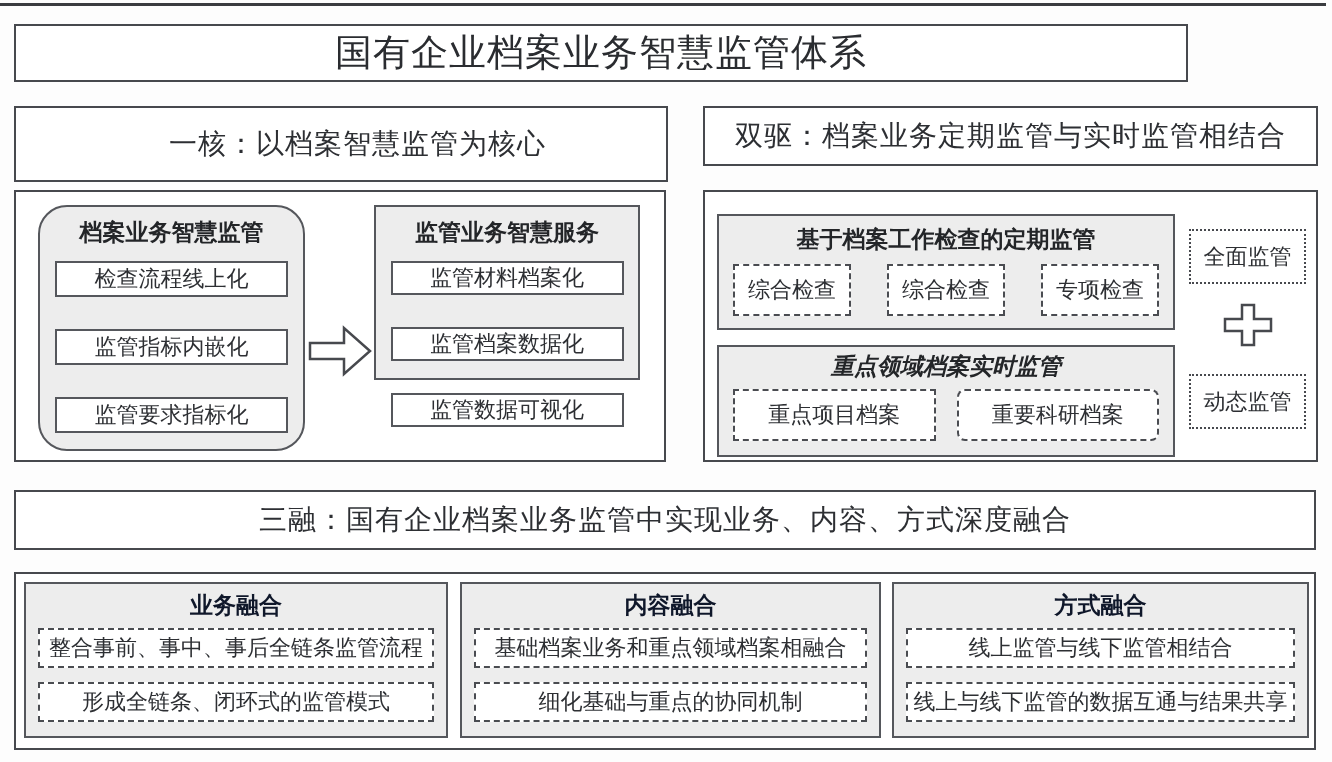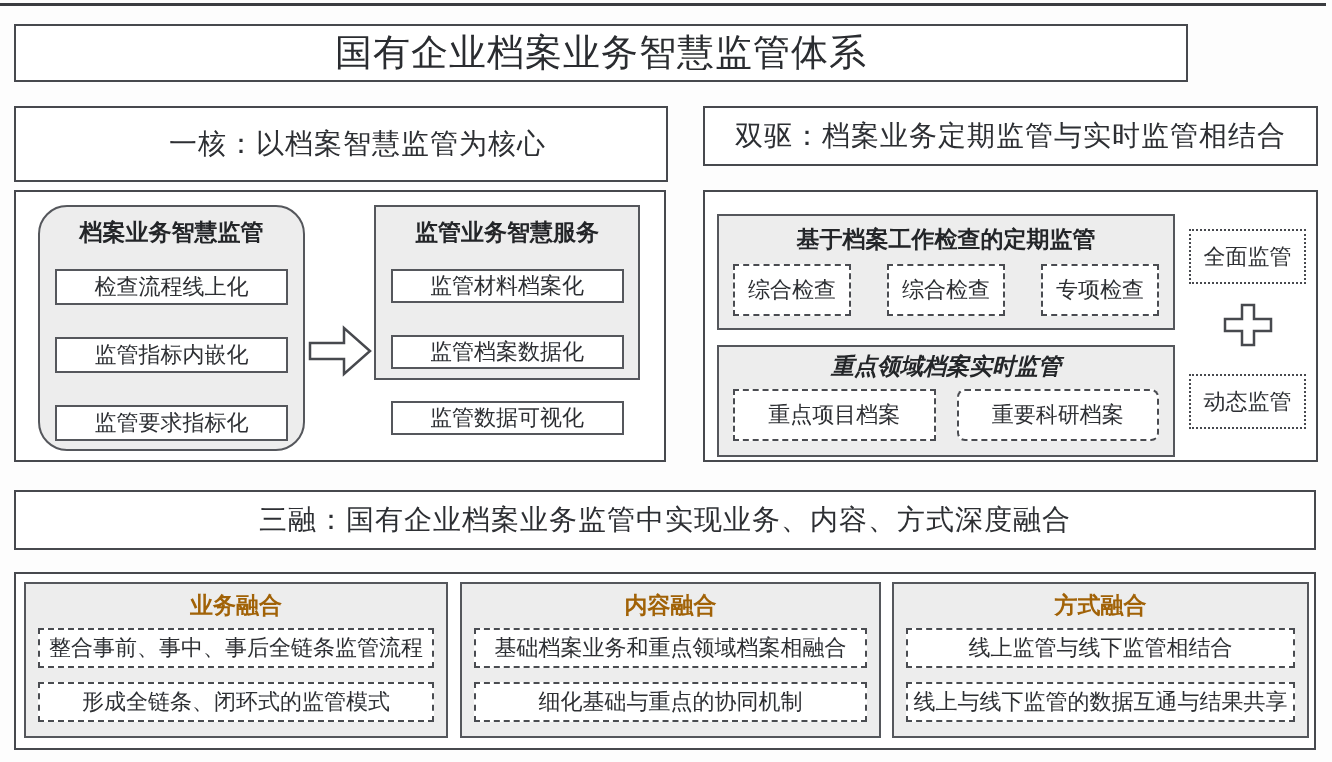--- a/index.html
+++ b/index.html
@@ -13,39 +13,39 @@
   .topline{background:#3a3c40;}
   .title-box{font-size:37px;letter-spacing:1px;color:#2a2c30;}
   .band{font-size:28px;letter-spacing:1px;}
   .gray{background:#ededed;border:2px solid #55575c;}
   .vflex{display:flex;flex-direction:column;align-items:center;}
   .gtitle{font-weight:bold;font-size:23px;text-align:center;line-height:30px;margin-top:10px;color:#232528;}
   .witem{
     width:233px;height:36px;margin-top:32px;background:#ffffff;border:2px solid #55575c;
     box-sizing:border-box;display:flex;align-items:center;justify-content:center;font-size:22px;
   }
-  .witem.first{margin-top:22px;}
+  .witem.first{margin-top:14px;}
   .drow{display:flex;padding:10px 14px 0;box-sizing:border-box;width:100%;}
   .drow.spread{justify-content:space-between;}
   .ditem{
     background:#ffffff;border:2px dashed #4a4c51;box-sizing:border-box;
     display:flex;align-items:center;justify-content:center;font-size:22px;
   }
   .ditem.small{width:118px;height:52px;}
   .ditem.med{width:206px;height:52px;}
   .ditem.med + .ditem.med{margin-left:21px;border-radius:8px;}
   .dotbox{
     background:#ffffff;border:2px dotted #47494e;box-sizing:border-box;
     display:flex;align-items:center;justify-content:center;font-size:22px;
   }
   .fcol{
     background:#ededed;border:2px solid #55575c;box-sizing:border-box;
     display:flex;flex-direction:column;align-items:stretch;padding-top:6px;
   }
-  .ftitle{font-weight:bold;font-size:23px;line-height:30px;text-align:center;margin-bottom:8px;color:#a16207;}
+  .ftitle{font-weight:bold;font-size:23px;line-height:30px;text-align:center;margin-bottom:8px;color:#0f172a;}
   .fitem{
     height:40px;margin:0 12px 14px;background:#ffffff;border:2px dashed #4a4c51;box-sizing:border-box;
     display:flex;align-items:center;justify-content:center;font-size:22px;
   }
   svg{display:block;}
 </style>
 </head>
 <body>
 
 <div class="canvas">

